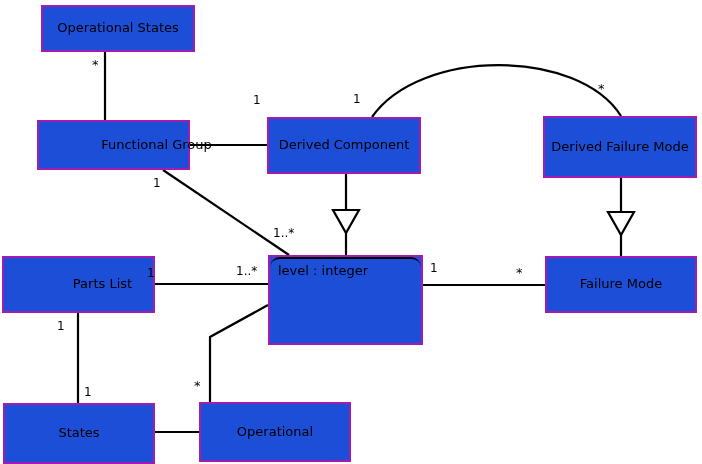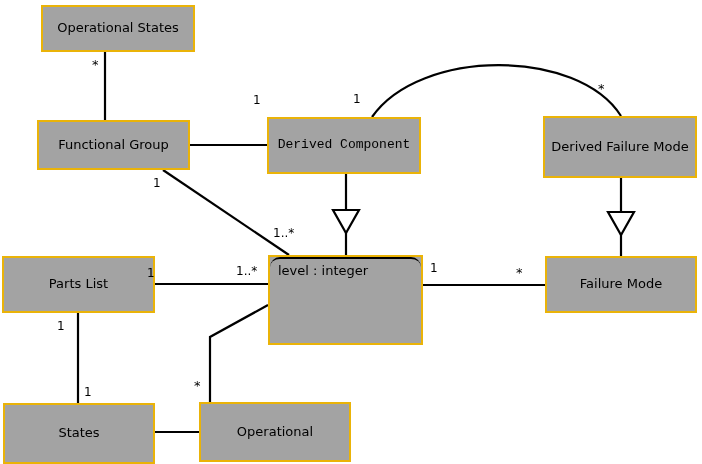--- a/index.html
+++ b/index.html
@@ -23,22 +23,22 @@
   svg.edges {
     position: absolute;
     left: 0;
     top: 0;
     width: 702px;
     height: 464px;
   }
   .uml-class {
     position: absolute;
     box-sizing: border-box;
-    background: #a3a3a3;
-    border: 2px solid #eab308;
+    background: #1d4ed8;
+    border: 2px solid #a21caf;
     z-index: 5;
   }
   .class-name {
     display: flex;
     align-items: center;
     justify-content: center;
     width: 100%;
     height: 100%;
     font-size: 13px;
     line-height: 1.1;
@@ -102,36 +102,36 @@
       </g>
   </svg>
 
   <div id="class-layer">
       <div class="uml-class" style="left: 41px; top: 5px; width: 154px; height: 47px;">
         <div class="name-compartment" style="width: 100%; height: 100%;">
           <div class="class-name">Operational States</div>
         </div>
       </div>
       <div class="uml-class" style="left: 37px; top: 120px; width: 153px; height: 50px;">
-        <div class="name-compartment" style="width: 100%; height: 100%;">
+        <div class="name-compartment" style="width: 100%; height: 100%; margin-left: 43px;">
           <div class="class-name">Functional Group</div>
         </div>
       </div>
       <div class="uml-class" style="left: 267px; top: 117px; width: 154px; height: 57px;">
-        <div class="name-compartment" style="width: 100%; height: 100%; font-family: Liberation Mono, monospace;">
+        <div class="name-compartment" style="width: 100%; height: 100%;">
           <div class="class-name">Derived Component</div>
         </div>
       </div>
       <div class="uml-class" style="left: 543px; top: 116px; width: 154px; height: 62px;">
         <div class="name-compartment" style="width: 100%; height: 100%; border-radius: 22px;">
           <div class="class-name">Derived Failure Mode</div>
         </div>
       </div>
       <div class="uml-class" style="left: 2px; top: 256px; width: 153px; height: 57px;">
-        <div class="name-compartment" style="width: 100%; height: 100%;">
+        <div class="name-compartment" style="width: 100%; height: 100%; margin-left: 24px;">
           <div class="class-name">Parts List</div>
         </div>
       </div>
       <div class="uml-class has-attrs" style="left: 268px; top: 255px; width: 155px; height: 90px;">
         <div class="attr-compartment" style="height: 24px; border-radius: 10px;">
           <div class="attr-text">level : integer</div>
         </div>
       </div>
       <div class="uml-class" style="left: 545px; top: 256px; width: 152px; height: 57px;">
         <div class="name-compartment" style="width: 100%; height: 100%;">

